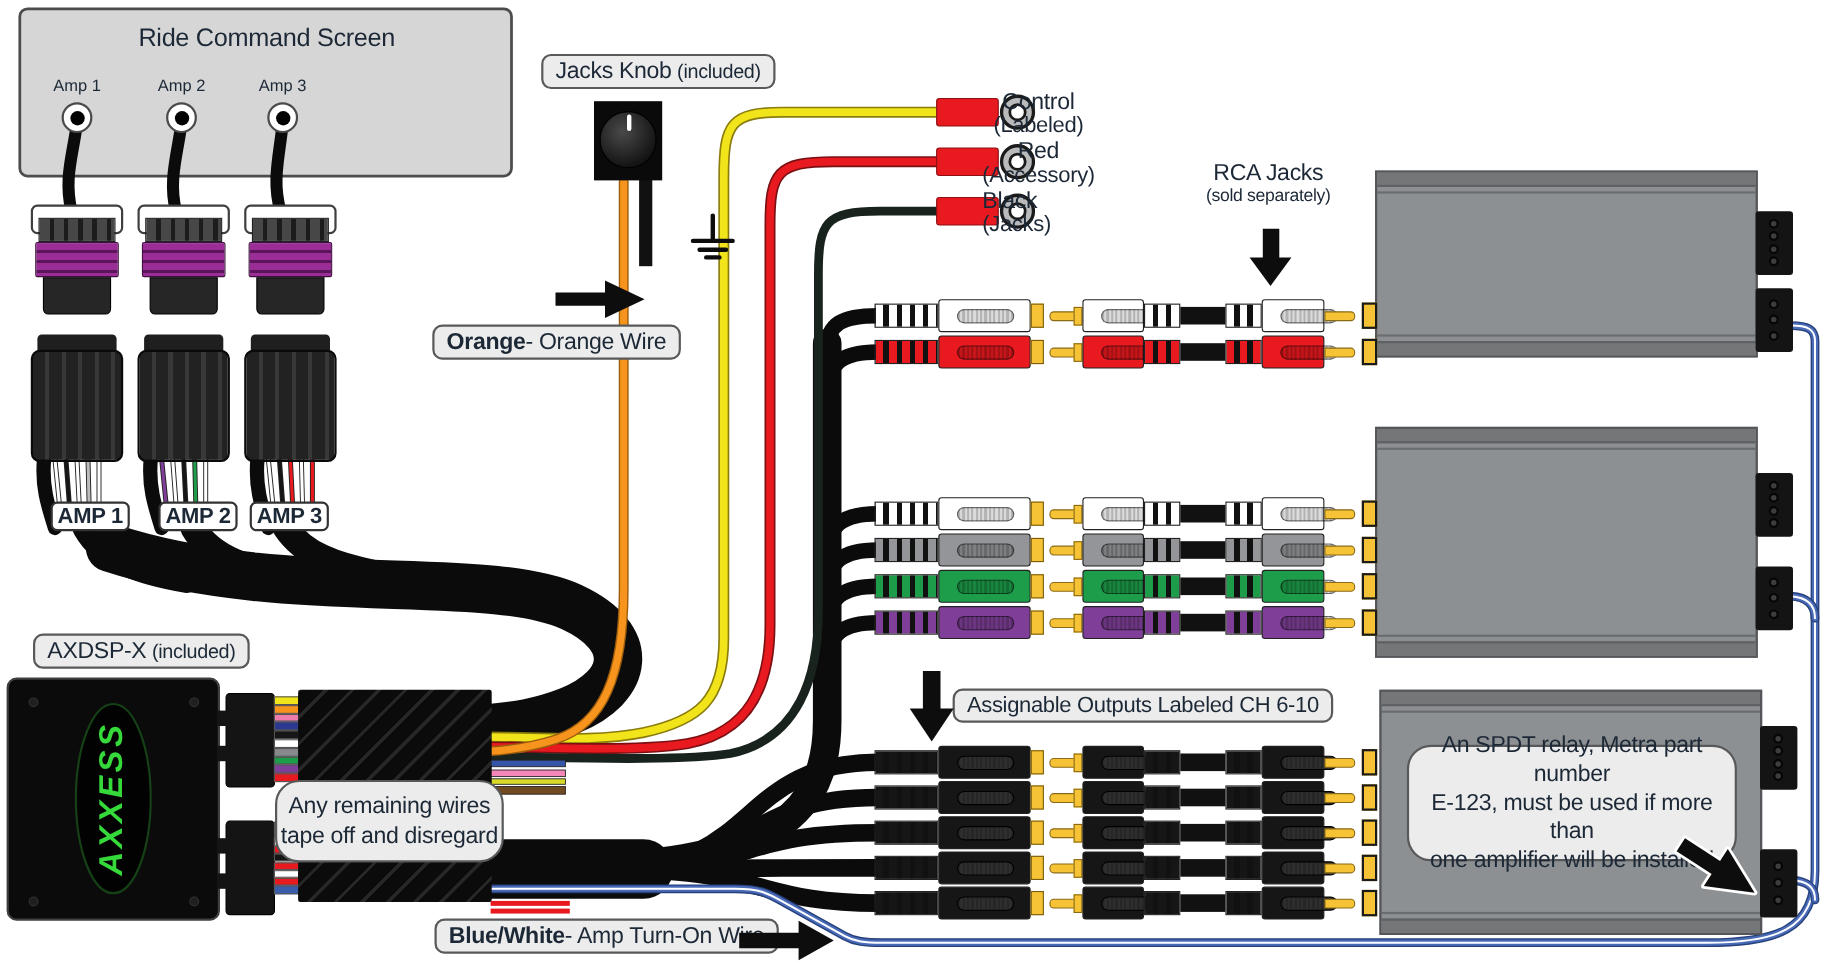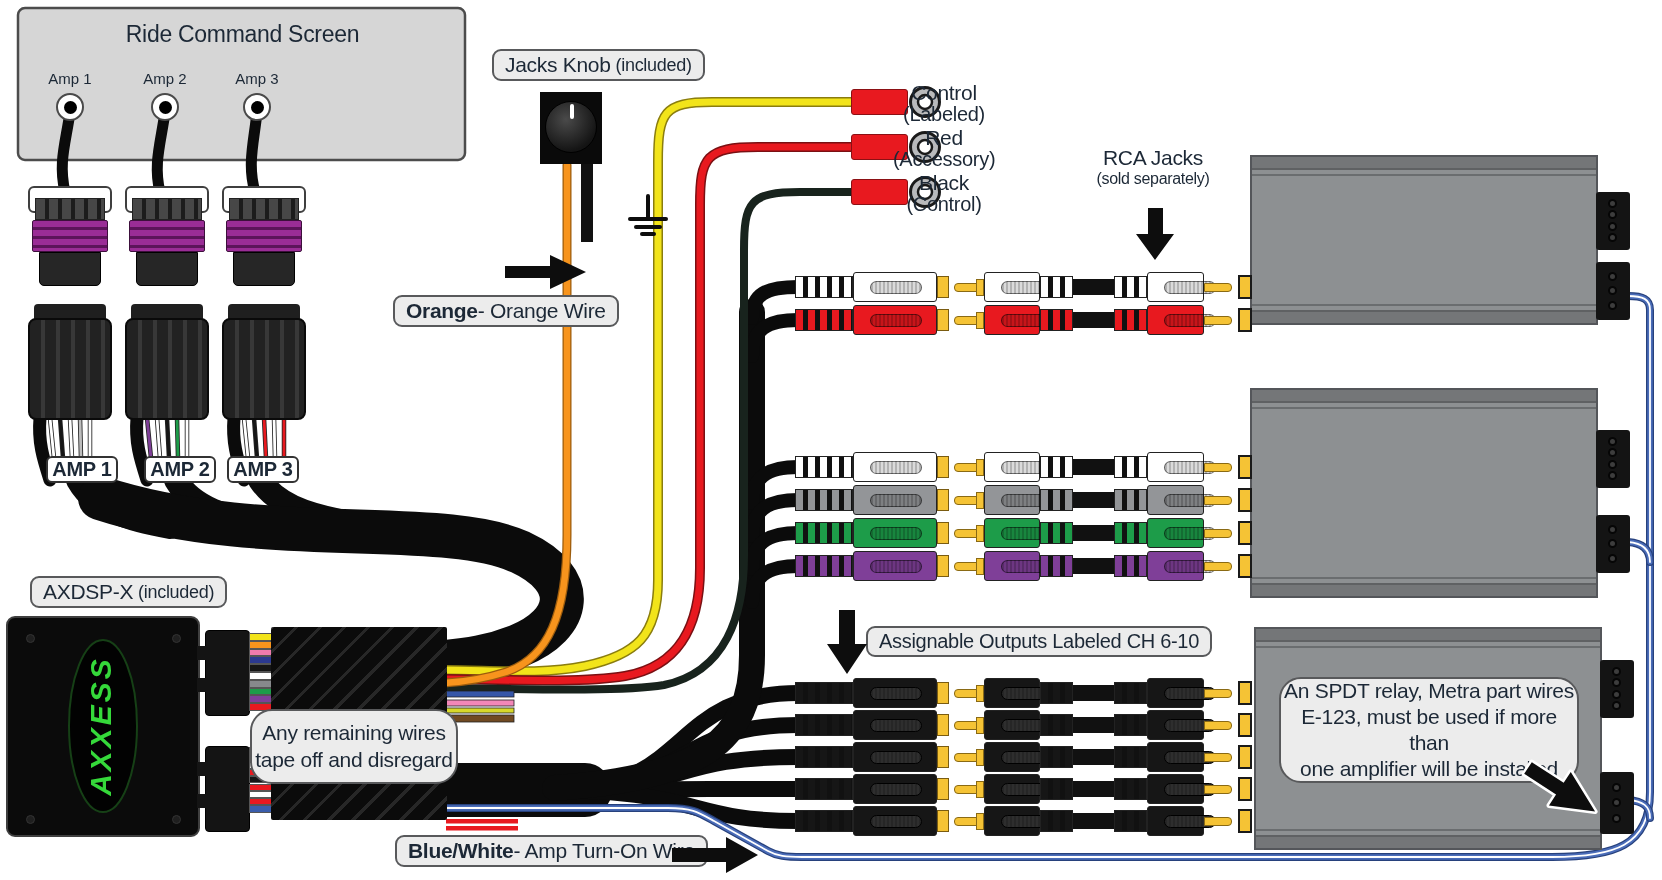--- a/index.html
+++ b/index.html
@@ -135,21 +135,21 @@
   <div class="bubble" style="left:250px;top:709px;width:208px;height:75px;">
     <div>Any remaining wires</div>
     <div>tape off and disregard</div>
   </div>
 
   <div class="lbl" style="left:866px;top:626px;font-size:20px;">
     <span>Assignable Outputs Labeled CH 6-10</span>
   </div>
 
   <div class="bubble" style="left:1279px;top:677px;width:300px;height:106px;font-size:21px;">
-    <div>An SPDT relay, Metra part wires</div>
+    <div>An SPDT relay, Metra part number</div>
     <div>E-123, must be used if more than</div>
     <div>one amplifier will be installed</div>
   </div>
 
   <div class="lbl" style="left:395px;top:835px;">
     <b>Blue/White</b>
       <span> - Amp Turn-On Wire</span>
   </div>
 
 <div class="gen" style="position: absolute; left: 35px; top: 70px; width: 70px; height: 18px; text-align: center; font-size: 15px;">Amp 1</div>
@@ -194,23 +194,23 @@
     <div class="gen" style="position: absolute; left: 893px; top: 82px; width: 102px; height: 42px; text-align: center; line-height: 1.04; z-index: 10;">
       <div class="gen" style="position: relative; font-size: 21px; letter-spacing: -0.3px;">Control</div>
       <div class="gen" style="position: relative; font-size: 20px; letter-spacing: -0.3px;">(Labeled)</div>
     </div>
     <div class="gen" style="position: absolute; left: 851px; top: 134px; width: 57px; height: 26px; background: rgb(232, 25, 31); border: 1.5px solid rgb(140, 16, 20); border-radius: 3px;"></div>
     <div class="gen" style="position: absolute; left: 893px; top: 127px; width: 102px; height: 42px; text-align: center; line-height: 1.04; z-index: 10;">
       <div class="gen" style="position: relative; font-size: 21px; letter-spacing: -0.3px;">Red</div>
       <div class="gen" style="position: relative; font-size: 20px; letter-spacing: -0.3px;">(Accessory)</div>
     </div>
     <div class="gen" style="position: absolute; left: 851px; top: 179px; width: 57px; height: 26px; background: rgb(232, 25, 31); border: 1.5px solid rgb(140, 16, 20); border-radius: 3px;"></div>
-    <div class="gen" style="position: absolute; left: 893px; top: 172px; width: 102px; height: 42px; text-align: center; line-height: 1.04; z-index: 10;">
+    <div class="gen" style="position: absolute; left: 893px; top: 172px; width: 102px; height: 42px; text-align: left; line-height: 1.04; z-index: 10;">
       <div class="gen" style="position: relative; font-size: 21px; letter-spacing: -0.3px;">Black</div>
-      <div class="gen" style="position: relative; font-size: 20px; letter-spacing: -0.3px;">(Control)</div>
+      <div class="gen" style="position: relative; font-size: 20px; letter-spacing: -0.3px;">(Jacks)</div>
     </div>
     <div class="gen" style="position: absolute; left: 1250px; top: 155px; width: 348px; height: 170px; background: rgb(141, 144, 146); border: 2px solid rgb(84, 86, 90);">
       <div class="gen" style="position: absolute; left: 0px; top: 0px; width: 100%; height: 13px; background: rgb(116, 118, 120); border-bottom: 2px solid rgb(95, 97, 99);"></div>
       <div class="gen" style="position: absolute; left: 0px; top: 17px; width: 100%; height: 2px; background: rgb(106, 109, 111);"></div>
       <div class="gen" style="position: absolute; left: 0px; bottom: 0px; width: 100%; height: 13px; background: rgb(116, 118, 120); border-top: 2px solid rgb(95, 97, 99);"></div>
       <div class="gen" style="position: absolute; left: 0px; bottom: 17px; width: 100%; height: 2px; background: rgb(106, 109, 111);"></div>
     </div>
     <div class="gen" style="position: absolute; left: 1596px; top: 192px; width: 34px; height: 58px; background: rgb(20, 20, 20); border-radius: 3px;">
       <div class="gen" style="position: absolute; left: 12px; top: 6.6px; width: 9px; height: 9px; border-radius: 50%; background: rgb(61, 61, 61); border: 2px solid rgb(6, 6, 6);"></div>
       <div class="gen" style="position: absolute; left: 12px; top: 18.2px; width: 9px; height: 9px; border-radius: 50%; background: rgb(61, 61, 61); border: 2px solid rgb(6, 6, 6);"></div>

